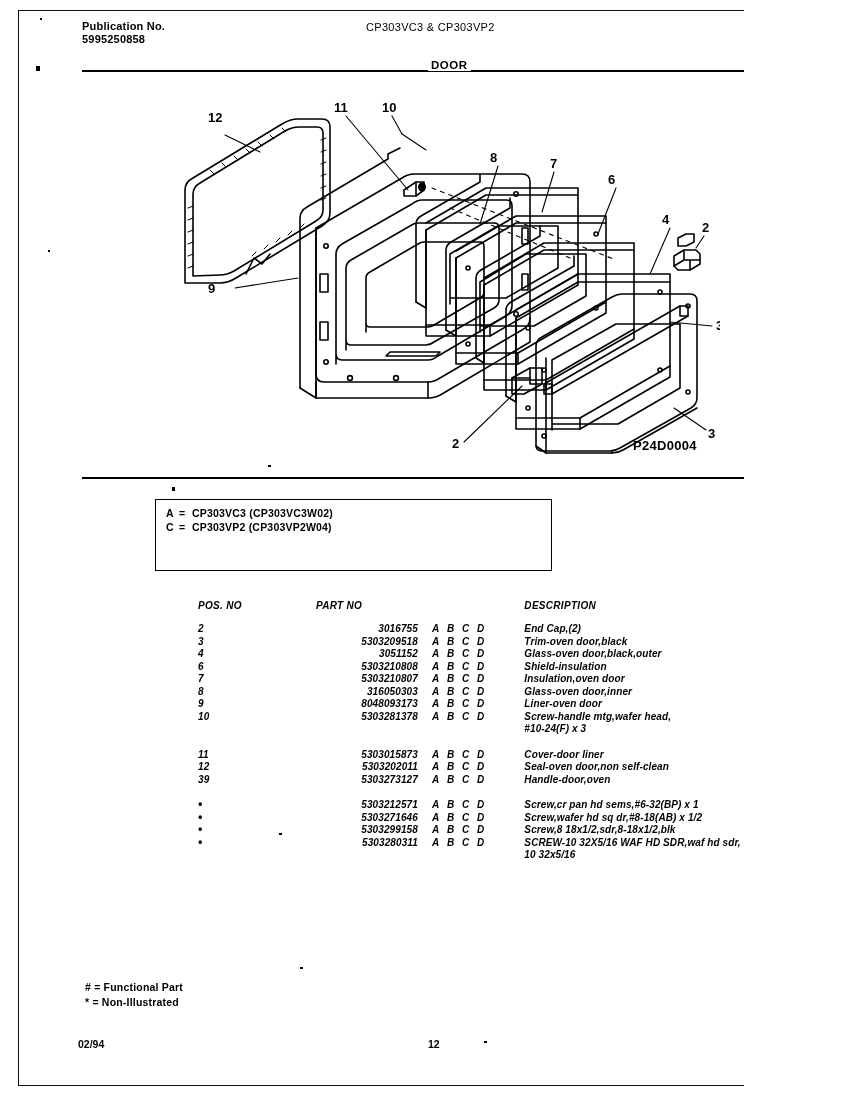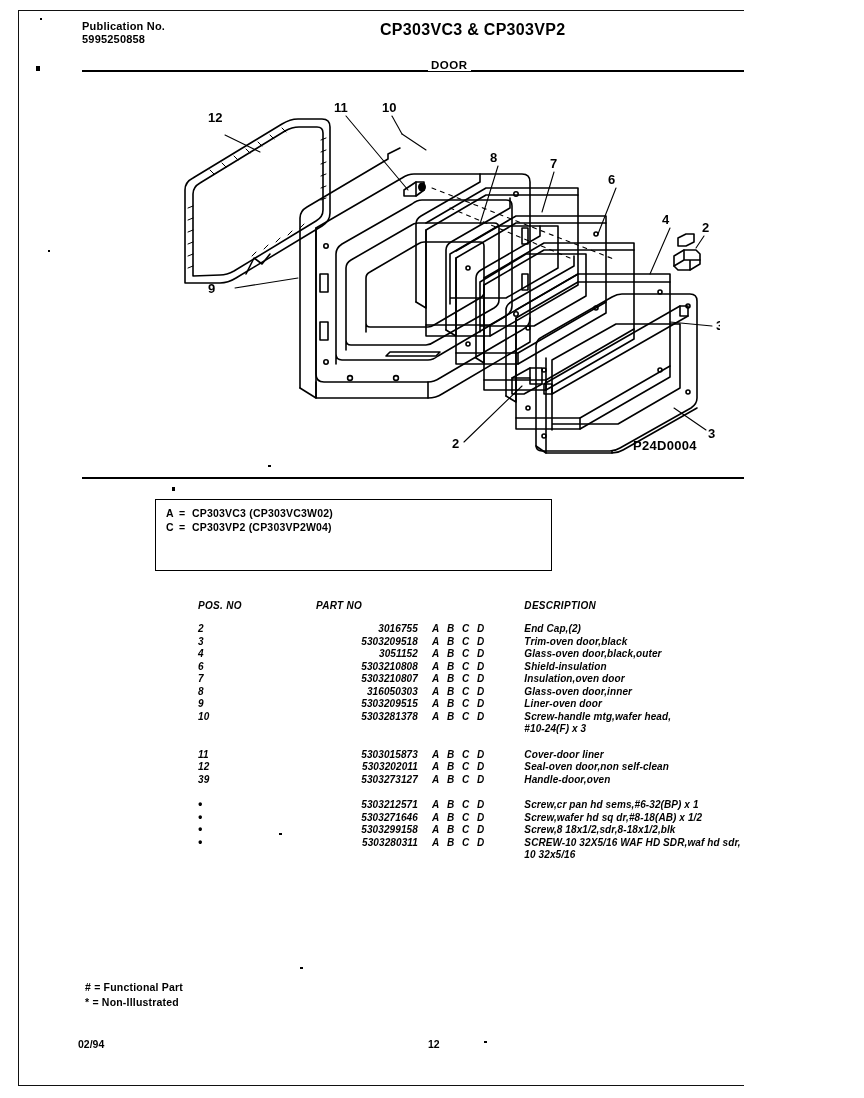--- a/index.html
+++ b/index.html
@@ -34,24 +34,24 @@
     position: absolute;
     left: 82px;
     top: 20px;
     font-size: 11px;
     font-weight: bold;
     line-height: 13px;
     letter-spacing: 0.2px;
   }
   .model-title {
     position: absolute;
-    left: 380px;
+    left: 366px;
     top: 21px;
-    font-size: 16px;
-    font-weight: bold;
+    font-size: 11px;
+    font-weight: normal;
     letter-spacing: 0.3px;
   }
   .section-title {
     position: absolute;
     left: 428px;
     top: 59px;
     font-size: 11.5px;
     font-weight: bold;
     letter-spacing: 0.5px;
     background: #ffffff;
@@ -440,21 +440,21 @@
           <td class="col-desc">Insulation,oven door</td>
         </tr>
         <tr>
           <td class="col-pos">8</td>
           <td class="col-part">316050303</td>
           <td class="col-abcd abcd"><span>A</span><span>B</span><span>C</span><span>D</span></td>
           <td class="col-desc">Glass-oven door,inner</td>
         </tr>
         <tr>
           <td class="col-pos">9</td>
-          <td class="col-part">5303209515</td>
+          <td class="col-part">8048093173</td>
           <td class="col-abcd abcd"><span>A</span><span>B</span><span>C</span><span>D</span></td>
           <td class="col-desc">Liner-oven door</td>
         </tr>
         <tr>
           <td class="col-pos">10</td>
           <td class="col-part">5303281378</td>
           <td class="col-abcd abcd"><span>A</span><span>B</span><span>C</span><span>D</span></td>
           <td class="col-desc">Screw-handle mtg,wafer head,</td>
         </tr>
         <tr>

